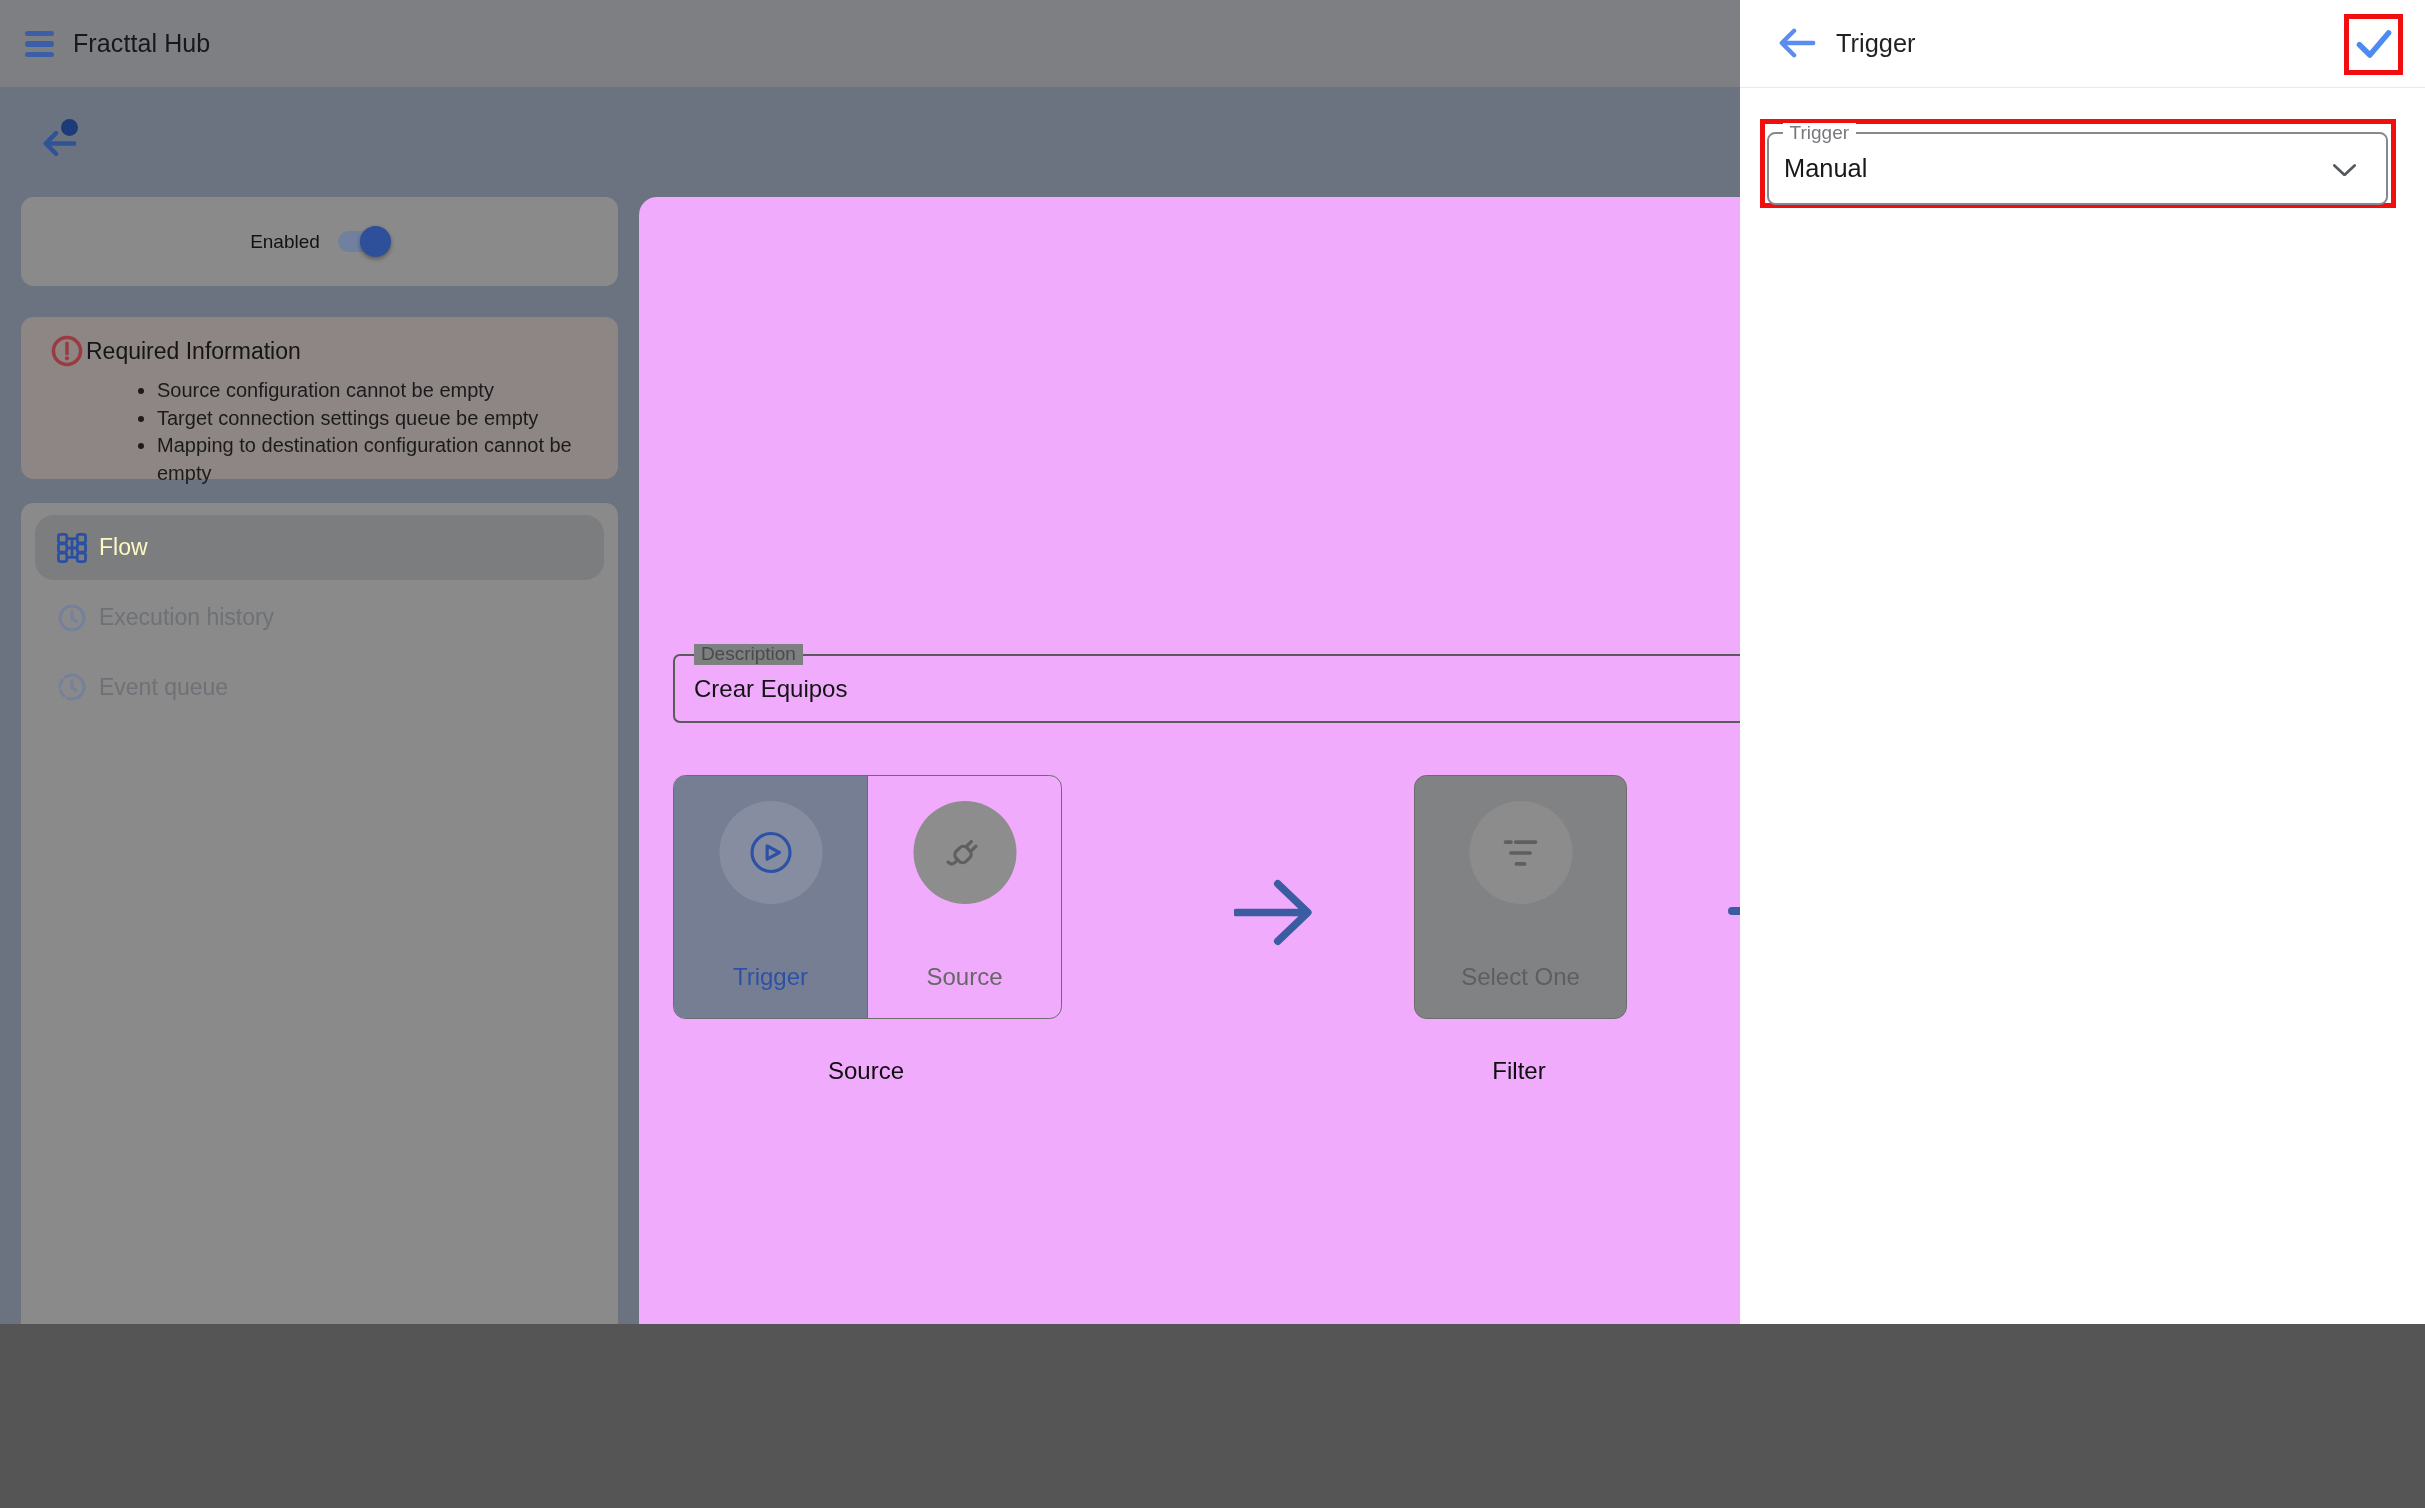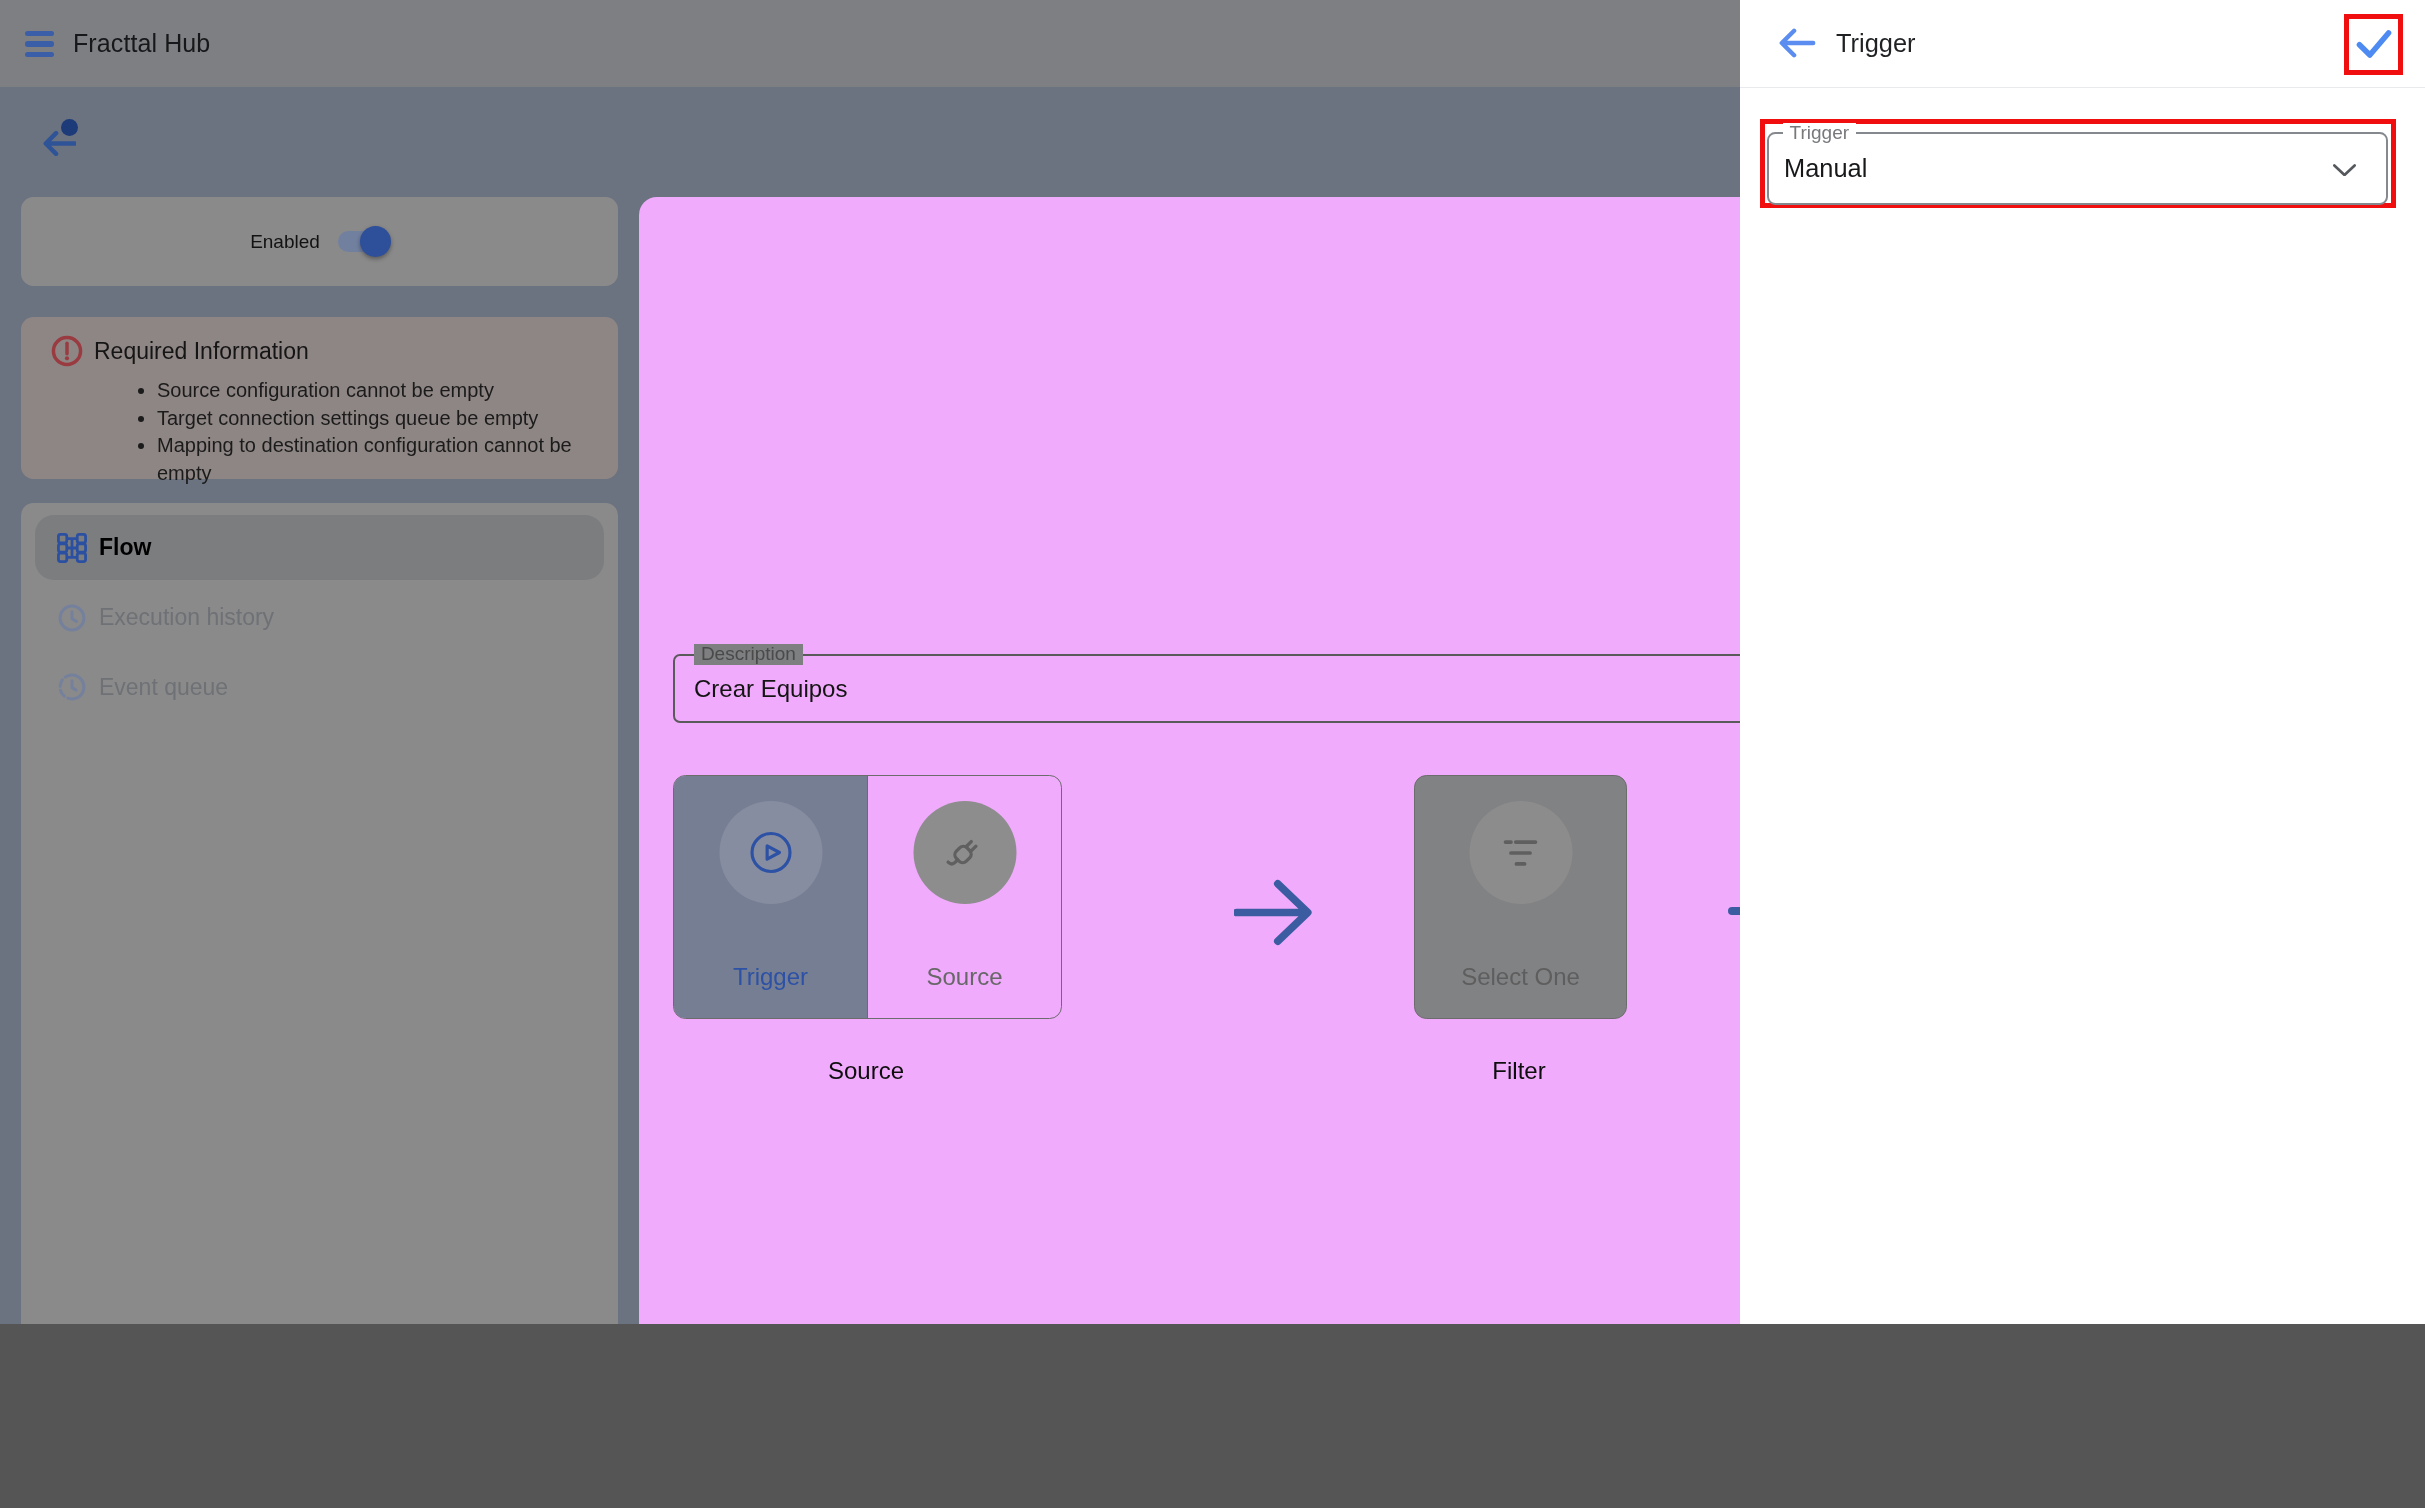--- a/index.html
+++ b/index.html
@@ -18,34 +18,34 @@
   .notif-dot{position:absolute;left:61px;top:119px;width:17px;height:17px;border-radius:50%;background:#1C3B78;}
 
   
   .card{position:absolute;left:21px;width:597px;border-radius:12.4px;background:#8A8A8A;}
   .enabled-card{top:197px;height:89px;display:flex;align-items:center;justify-content:center;gap:18px;}
   .enabled-label{font-size:19px;color:#121212;}
   .toggle{position:relative;width:51px;height:21px;border-radius:11px;background:#72809F;cursor:pointer;}
   .toggle .thumb{position:absolute;right:-2.1px;top:-4.8px;width:31px;height:31px;border-radius:50%;background:#2E4F9A;box-shadow:0 2.1px 4.1px rgba(0,0,0,.35);}
 
   .required-card{top:317px;height:162px;background:#8E8684;}
-  .req-head{display:flex;align-items:center;gap:11px;padding:18px 0 0 30px;}
+  .req-head{display:flex;align-items:center;gap:3px;padding:18px 0 0 30px;}
   .req-title{font-size:23px;font-weight:500;color:#151515;}
   .req-list{margin:10.3px 0 0;padding-left:136px;}
   .req-list li{font-size:20px;color:#1B1B1B;line-height:27.5px;}
 
   .nav-card{top:503px;height:983px;padding:0;}
   .nav-item{position:relative;margin:0 14.4px;height:65px;border-radius:19px;display:flex;align-items:center;cursor:pointer;}
   .nav-item:first-child{margin-top:12.4px;}
   .nav-item + .nav-item{margin-top:4.8px;}
   .nav-item .nav-icon{margin-left:20px;width:34px;display:flex;justify-content:center;color:#75819C;}
   .nav-item .nav-label{margin-left:9.6px;font-size:23px;color:#6E7175;}
   .nav-item.active{background:#7C7D7F;}
   .nav-item.active .nav-icon{color:#2B50A2;}
-  .nav-item.active .nav-label{color:#000000;font-weight:bold;}
+  .nav-item.active .nav-label{color:#fef9c3;}
 
   
   .panel{position:absolute;left:639px;top:197px;width:1766px;height:1288px;border-radius:18px;background:#f0abfc;}
   .panel-title{position:absolute;left:879px;top:586px;transform:translateX(-50%);font-size:24px;color:#0E0E0E;}
 
   .outlined-field{position:absolute;border:2.1px solid #5A5A5A;border-radius:6.9px;}
   .field-label{position:absolute;top:-11.7px;left:19px;font-size:19px;color:#4A4A4A;background:#7E7F81;padding:0 6.9px;line-height:20.6px;}
   .field-value{position:absolute;left:19px;top:0;height:100%;display:flex;align-items:center;font-size:24px;color:#141414;}
   .desc-field{left:34px;top:457px;width:1702px;height:65px;}
 

